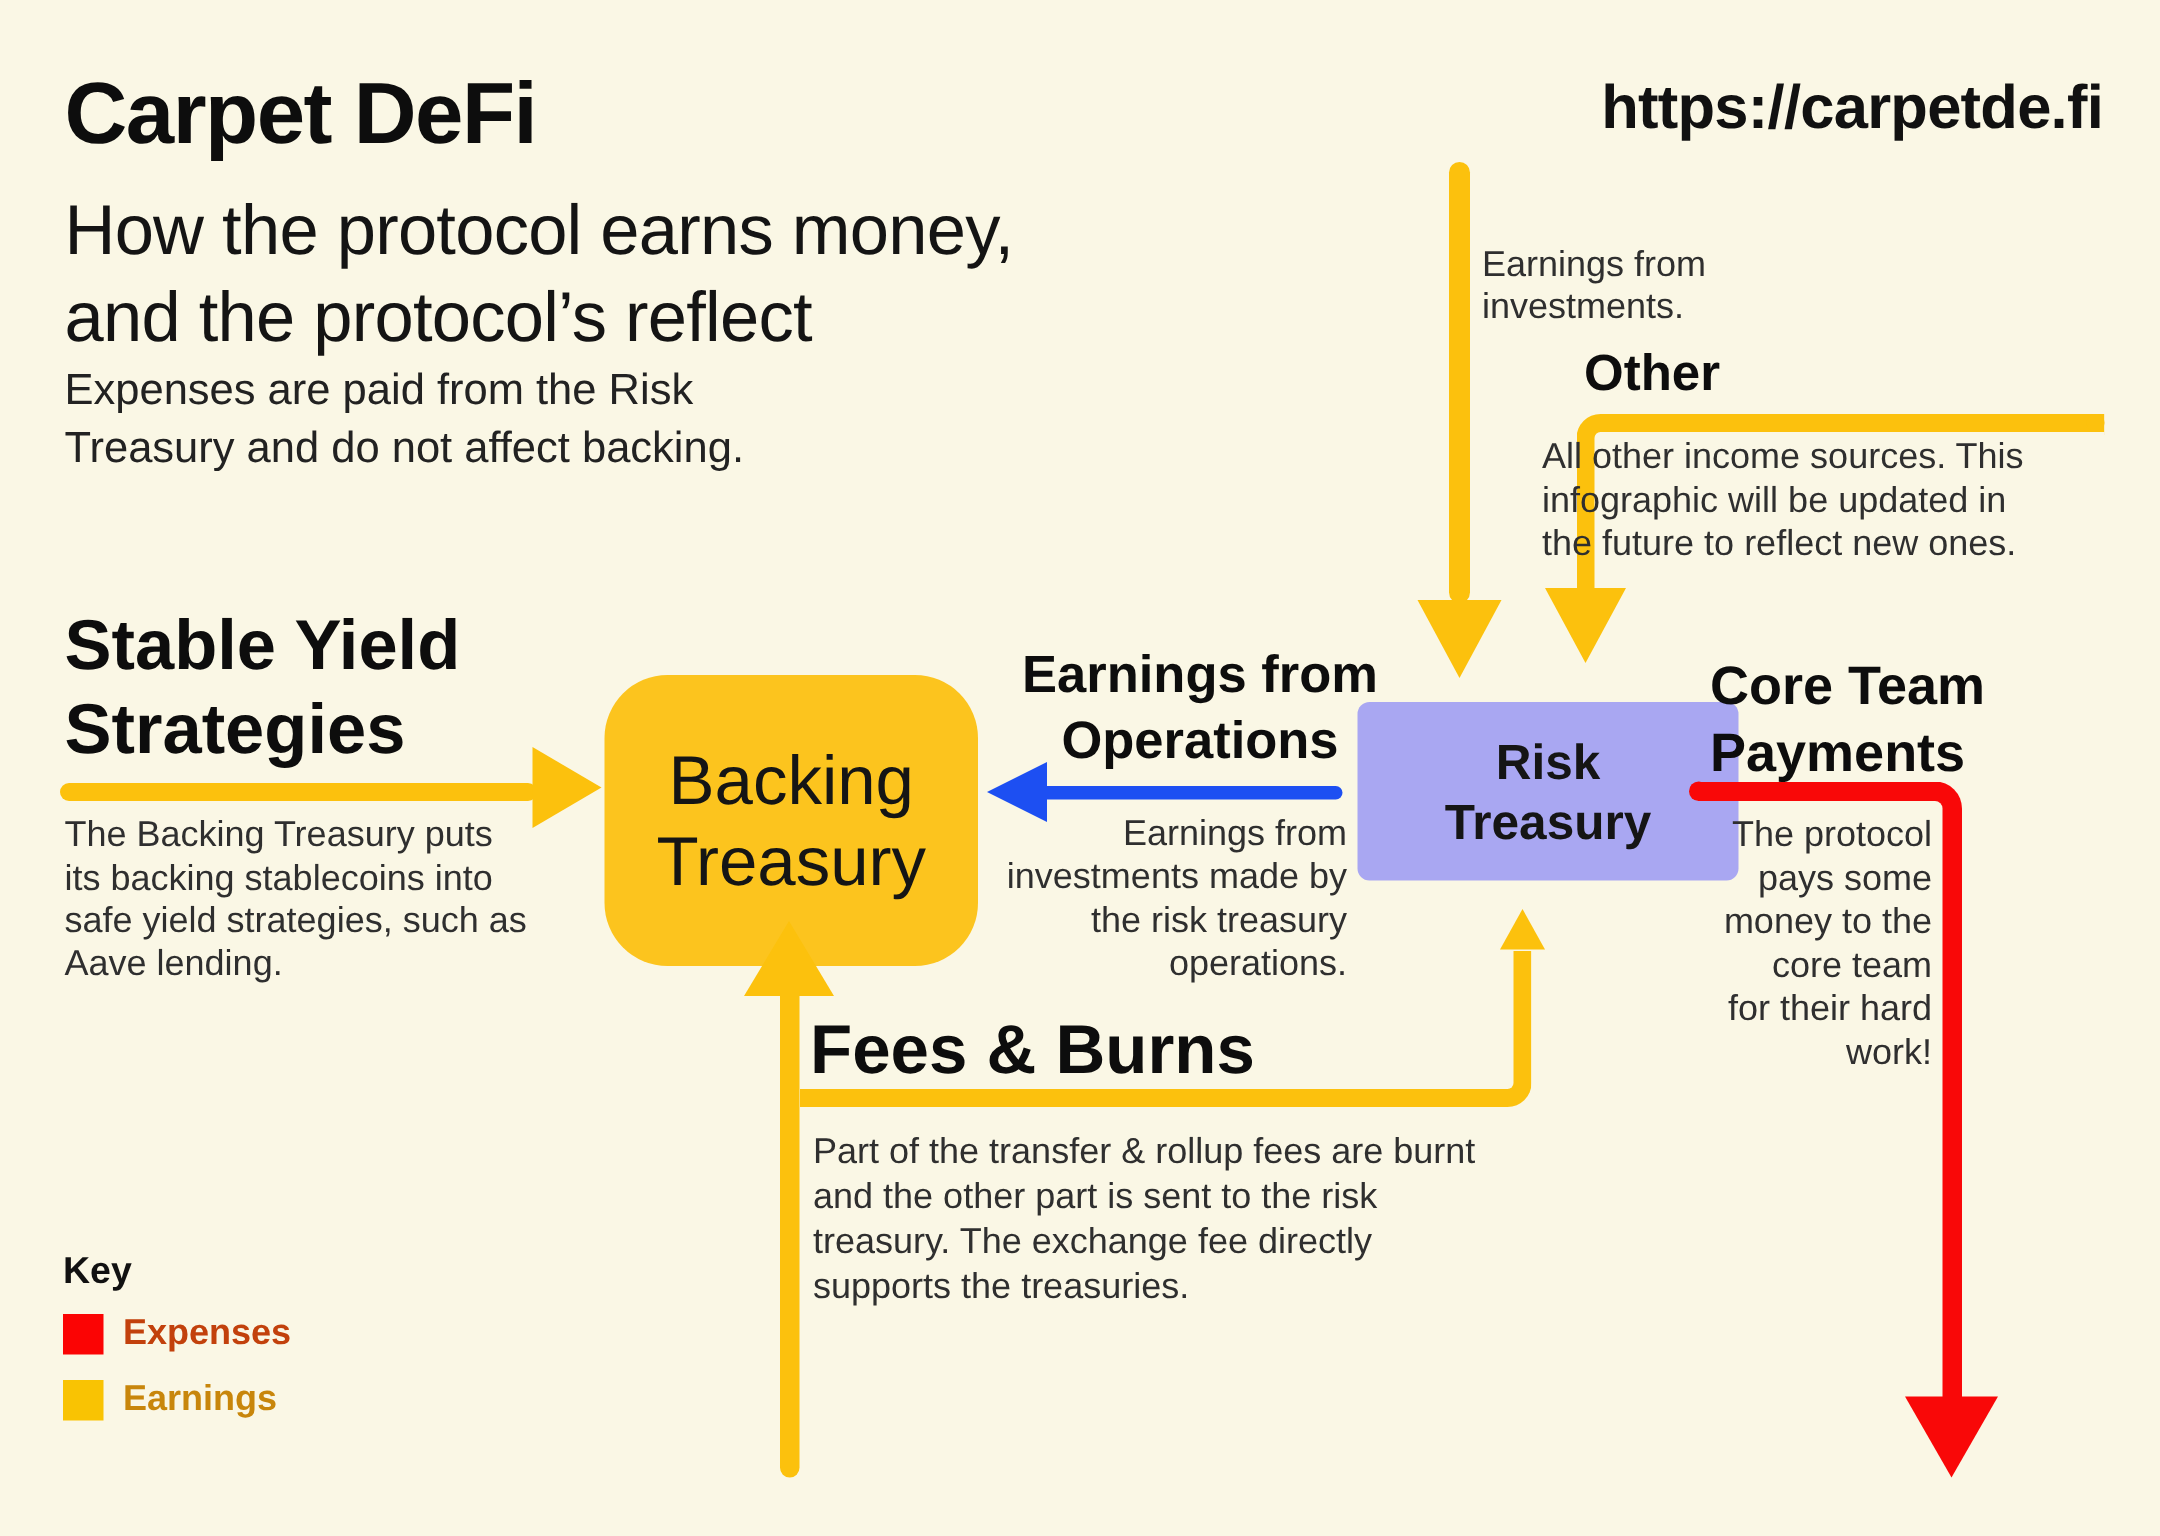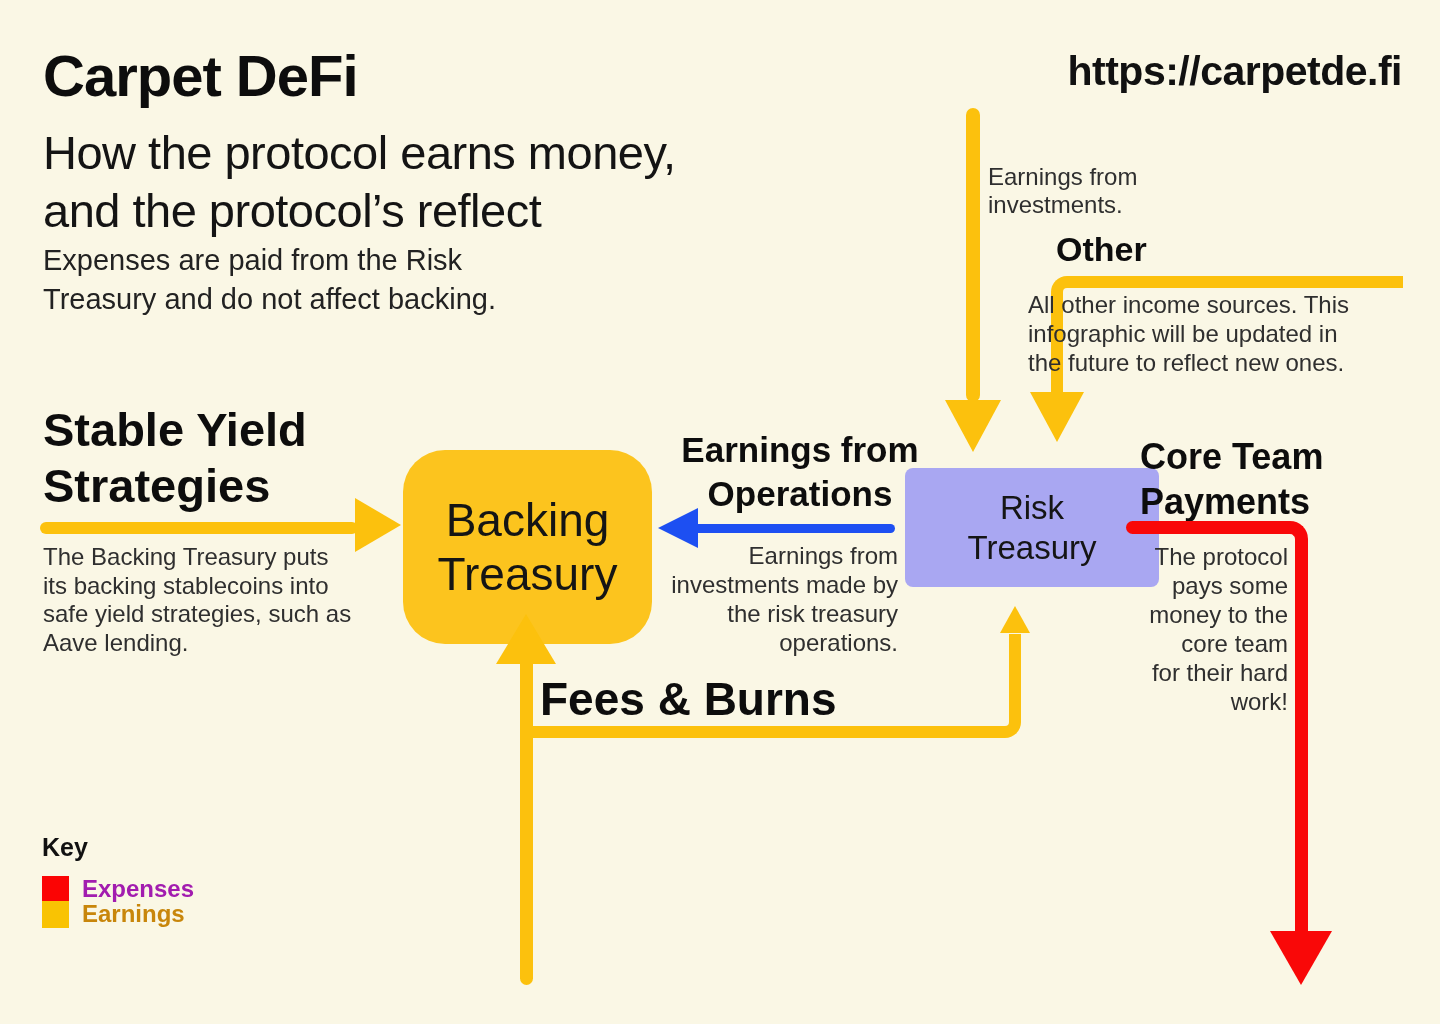--- a/index.html
+++ b/index.html
@@ -18,21 +18,21 @@
 
   
   .title{left:43px;top:44px;font-size:58px;font-weight:800;letter-spacing:-1px;line-height:64px;}
   .subtitle{left:43px;top:124px;font-size:47px;line-height:58px;letter-spacing:-0.5px;color:#141414;}
   .note{left:43px;top:241px;font-size:29px;line-height:39px;color:#222;}
   .url{left:970px;top:48px;width:432px;font-size:41px;font-weight:800;text-align:right;letter-spacing:-0.5px;}
 
   
   .node{display:flex;align-items:center;justify-content:center;text-align:center;color:#151515;}
   .node-backing{left:403px;top:450px;width:249px;height:194px;border-radius:42px;background:#FCC41E;font-size:46px;line-height:54px;}
-  .node-risk{left:905px;top:468px;width:254px;height:119px;border-radius:8px;background:#A9A7F2;font-size:33px;line-height:40px;}
+  .node-risk{left:905px;top:468px;width:254px;height:119px;border-radius:8px;background:#A9A7F2;font-size:33px;line-height:40px;font-weight:bold;}
 
   
   .gold{background:#FCC10D;}
   .inv-line{left:966px;top:108px;width:14px;height:294px;border-radius:7px;}
   .inv-head{left:945px;top:400px;width:0;height:0;border-left:28px solid transparent;border-right:28px solid transparent;border-top:52px solid #FCC10D;}
   .other-elbow{left:1051px;top:276px;width:340px;height:118px;border-top:12px solid #FCC10D;border-left:12px solid #FCC10D;border-top-left-radius:16px;}
   .other-cap{left:1391px;top:276px;width:12px;height:12px;border-radius:50%;}
   .other-head{left:1030px;top:392px;width:0;height:0;border-left:27px solid transparent;border-right:27px solid transparent;border-top:50px solid #FCC10D;}
   .sy-line{left:40px;top:522px;width:318px;height:12px;border-radius:6px;}
   .sy-head{left:355px;top:498px;width:0;height:0;border-top:27px solid transparent;border-bottom:27px solid transparent;border-left:46px solid #FCC10D;}
@@ -62,28 +62,28 @@
   .core-title{left:1140px;top:434px;font-size:36px;line-height:45px;}
   .core-desc{left:1128px;top:542px;width:160px;line-height:29px;}
   .fees-title{left:540px;top:672px;font-size:46px;}
   .fees-p1{left:542px;top:753px;line-height:30px;}
   .fees-p2{left:542px;top:896px;line-height:29px;}
 
   
   .key-title{left:42px;top:833px;font-size:25px;font-weight:700;color:#111;}
   .key-row{display:flex;align-items:center;gap:13px;height:28px;}
   .key-row-0{left:42px;top:875px;}
-  .key-row-1{left:42px;top:900px;}
+  .key-row-1{left:42px;top:919px;}
   .key-row-2{left:42px;top:953px;}
   .swatch{width:27px;height:27px;flex:0 0 auto;}
   .sw-exp{background:#FB0404;}
   .sw-earn{background:#F9C303;}
   .sw-tt{background:#0437F9;}
   .key-label{font-size:24px;font-weight:700;}
-  .lbl-exp{color:#a21caf;}
+  .lbl-exp{color:#c2410c;}
   .lbl-earn{color:#C8860B;}
   .lbl-tt{color:#211CB0;}
 </style>
 </head>
 <body>
 
 <div id="stage">
 
   <div class="abs title hd">Carpet DeFi</div>
   <div class="abs subtitle pre">How the protocol earns money,
@@ -138,20 +138,24 @@
 money to the
 core team
 for their hard
 work!</div>
 
   <div class="abs fees-stem-head"></div>
   <div class="abs gold fees-stem"></div>
   <div class="abs fees-elbow"></div>
   <div class="abs fees-arm-head"></div>
   <div class="abs hd fees-title">Fees &amp; Burns</div>
+  <div class="abs body-txt pre fees-p1">Part of the transfer &amp; rollup fees are burnt
+and the other part is sent to the risk
+treasury. The exchange fee directly
+supports the treasuries.</div>
 
   <div class="abs key-title">Key</div>
   <div class="abs key-row key-row-0">
     <span class="swatch sw-exp"></span>
     <span class="key-label lbl-exp">Expenses</span>
   </div>
   <div class="abs key-row key-row-1">
     <span class="swatch sw-earn"></span>
     <span class="key-label lbl-earn">Earnings</span>
   </div>

